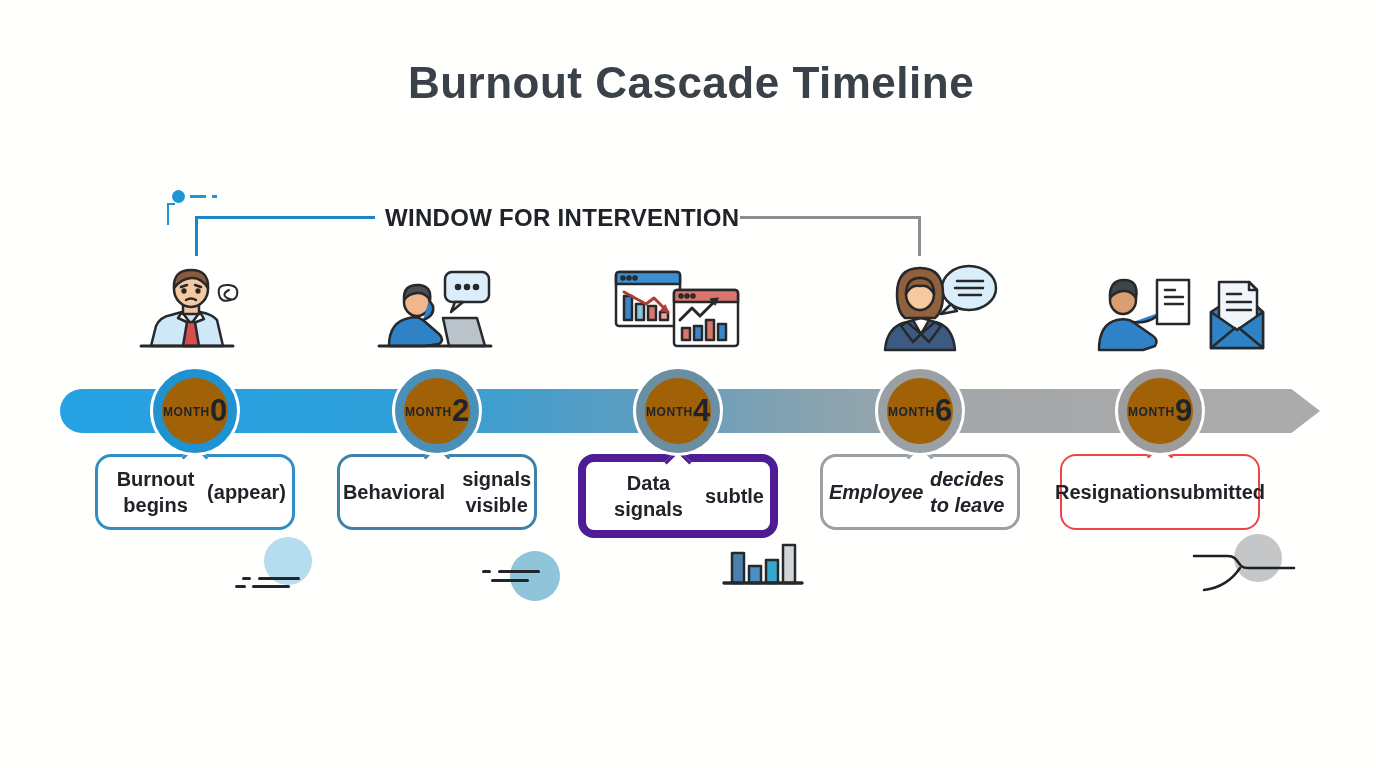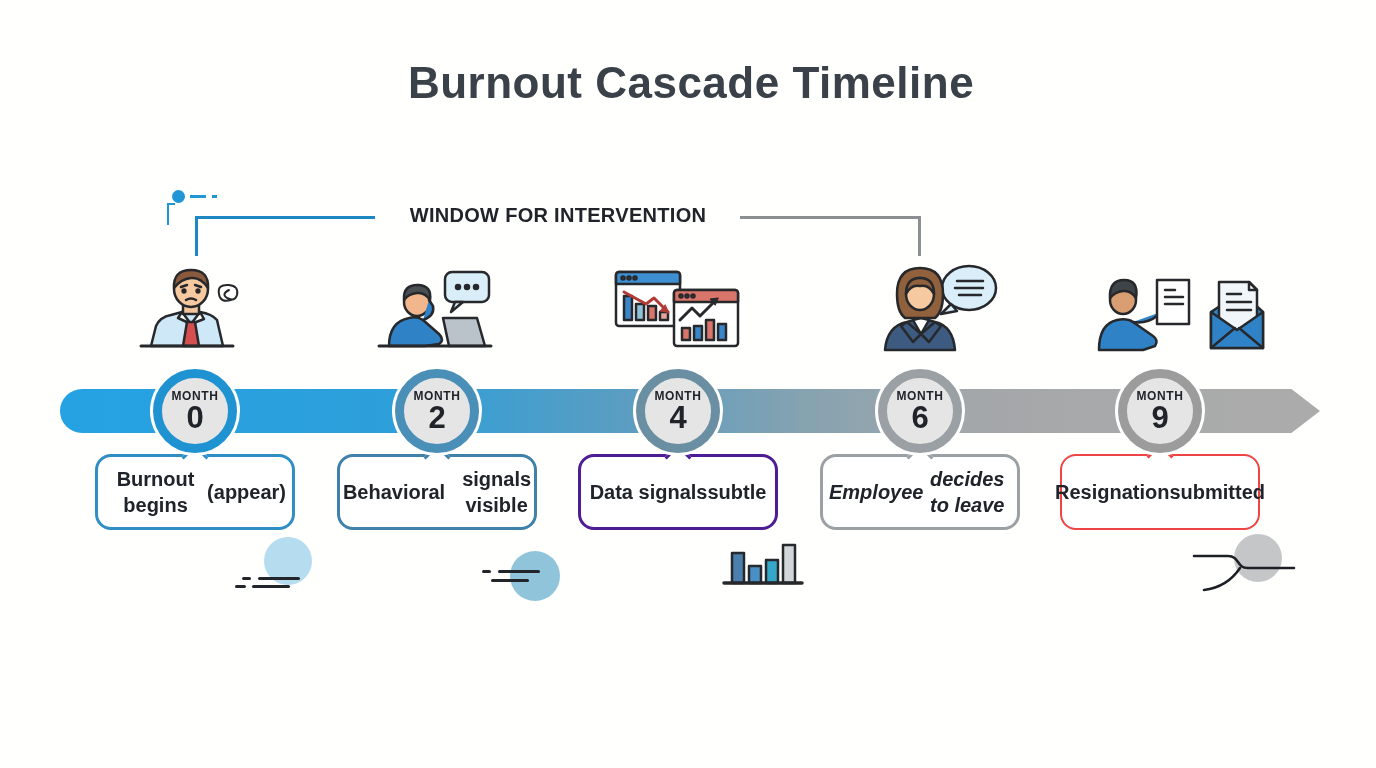--- a/index.html
+++ b/index.html
@@ -8,21 +8,21 @@
     font-family:"Liberation Sans", sans-serif;color:#20242a;padding-left:6px;
   }
   .title{
     position:absolute;left:0;top:58px;width:100%;text-align:center;
     font-size:44px;font-weight:600;color:#3a4149;letter-spacing:0.5px;
   }
 
   
   .bracket-label{
     position:absolute;left:385px;top:204px;width:346px;text-align:center;
-    font-size:20px;font-weight:700;color:#20242a;letter-spacing:0.3px;white-space:nowrap;
+    font-size:24px;font-weight:700;color:#20242a;letter-spacing:0.3px;white-space:nowrap;
   }
   .bracket-line{position:absolute;height:3px;}
   .bracket-left-h{left:195px;top:216px;width:180px;background:#1d87c2;}
   .bracket-right-h{left:740px;top:216px;width:181px;background:#8c8f92;}
   .bracket-v{position:absolute;width:3px;height:40px;top:216px;}
   .bracket-left-v{left:195px;background:#1d87c2;}
   .bracket-right-v{left:918px;background:#8c8f92;}
   .deco-dot{position:absolute;left:172px;top:190px;width:13px;height:13px;border-radius:50%;background:#2196d6;}
   .deco-dot-dash{position:absolute;left:190px;top:195px;width:16px;height:3px;background:#2196d6;}
   .deco-dot-dot{position:absolute;left:212px;top:195px;width:5px;height:3px;background:#2196d6;}
@@ -36,22 +36,22 @@
     background:linear-gradient(90deg,#25a2e3 0%,#2d9fd9 28%,#5e9dc0 48%,#87a3b0 62%,#a4a7a9 76%,#ababab 100%);
   }
   .timeline-arrowhead{
     position:absolute;left:1268px;top:389px;width:52px;height:44px;background:#ababab;
     clip-path:polygon(0 0,45% 0,100% 50%,45% 100%,0 100%);
   }
 
   
   .month-circle{
     position:absolute;top:369px;width:66px;height:66px;border-radius:50%;
-    background:#e5e5e5;box-shadow:0 0 0 3px #ffffff; z-index:3;
-    display:flex;flex-direction:column;align-items:center;justify-content:center;
+    background:#a16207;box-shadow:0 0 0 3px #ffffff; z-index:3;
+    display:flex;flex-direction:row;align-items:center;justify-content:center;
   }
   .month-circle .month-label{font-size:12px;font-weight:700;letter-spacing:0.6px;line-height:1;margin-top:2px;}
   .month-circle .month-number{font-size:31px;font-weight:700;line-height:1.05;}
   .mc0{left:153px;border:9px solid #1f93d2;}
   .mc1{left:395px;border:9px solid #4a8fb8;}
   .mc2{left:636px;border:9px solid #6b8fa2;}
   .mc3{left:878px;border:9px solid #9aa0a3;}
   .mc4{left:1118px;border:9px solid #9c9c9c;}
 
   
@@ -62,21 +62,21 @@
     font-size:20px;font-weight:700;line-height:1.3;text-align:center;color:#20242a;
     padding:8px 6px;
   }
   .desc-box .notch{
     position:absolute;top:-9px;left:50%;width:16px;height:16px;background:#ffffff;
     transform:translateX(-50%) rotate(45deg);
     border-top:3px solid;border-left:3px solid;border-color:inherit;
   }
   .db0{left:95px;border:3px solid #2f8fc4;}
   .db1{left:337px;border:3px solid #3f81a8;gap:17px;}
-  .db2{left:578px;border:3px solid #4c1d95;}
+  .db2{left:578px;border:8px solid #4c1d95;}
   .db3{left:820px;border:3px solid #9aa0a3;font-style:italic;}
   .db4{left:1060px;border:2px solid #ef4444;}
 
   
   .deco-circle{position:absolute;border-radius:50%;z-index:1;}
   .deco-circle-1{left:264px;top:537px;width:48px;height:48px;background:#b5dcef;}
   .deco-circle-2{left:510px;top:551px;width:50px;height:50px;background:#8fc4db;}
   .deco-circle-5{left:1234px;top:534px;width:48px;height:48px;background:#c4c6c8;z-index:3;}
   .dash{position:absolute;height:3px;background:#22262b;z-index:4;border-radius:2px;}
   .d1a{left:242px;top:577px;width:9px;}

